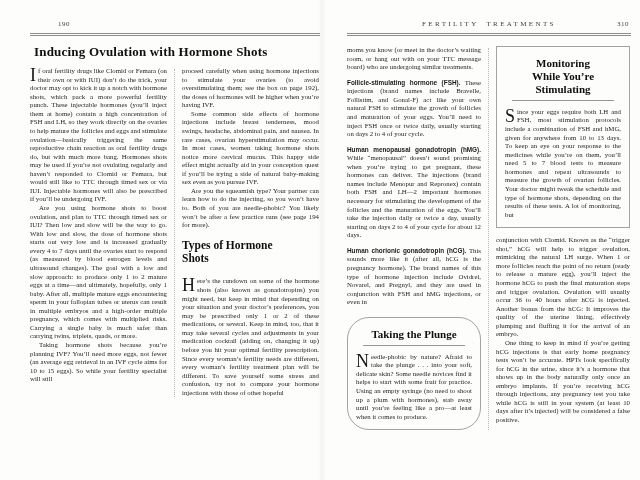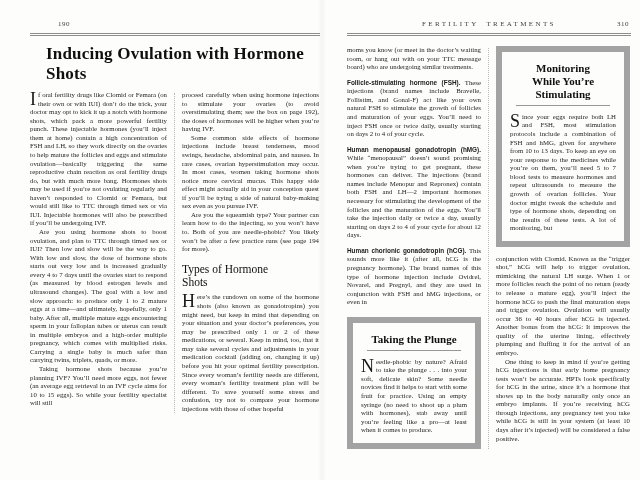--- a/index.html
+++ b/index.html
@@ -19,22 +19,22 @@
   .running-head {
     position:relative; height:11px; text-align:center;
     font-size:7px; letter-spacing:2.4px; word-spacing:4px; color:#3f3f3f;
   }
   .page-num { position:absolute; top:0; letter-spacing:0.5px; word-spacing:0; }
   .pn-left  { left:8px;margin-left:20px; }
   .pn-right { right:2px; }
   .head-rule { border-bottom:3px double #8d8d8d; margin-top:2px; }
 
   .article-title {
-    font-size:17px; font-weight:bold; color:#0f0f0f;
-    margin:8px 0 7px 16px; letter-spacing:0.2px;
+    font-size:13px; font-weight:bold; color:#0f0f0f;
+    margin:8px 0 7px 4px; letter-spacing:0.2px;
   }
 
   .cols { display:flex; align-items:flex-start; }
   .col  { width:137px; }
   .page-right .col { width:134px; }
   .col-divider { align-self:stretch; border-left:1px dotted #b8b8b8; margin:2px 7px 0 7px; }
 
   p.body {
     margin:0; font-size:6.8px; line-height:1.26; text-align:justify;
     color:#242424;
@@ -46,27 +46,27 @@
     float:left; font-size:18px; line-height:14px;
     padding:1px 2px 0 0; color:#161616;
   }
 
   .lead {
     font-family:"Liberation Sans", sans-serif; font-weight:bold;
     font-size:6.4px; color:#1a1a1a;
   }
 
   .section-heading {
-    font-size:11.5px; font-weight:normal; line-height:1.12; color:#0f0f0f;
-    margin:9px 0 5px 0; max-width:92px;
+    font-size:11.5px; font-weight:bold; line-height:1.12; color:#0f0f0f;
+    margin:9px 0 13px 0; max-width:92px;
   }
 
-  .box { border:6px solid #a3a3a3; background:#fdfdfb; padding:9px 8px 8px 8px; }
+  .box { border:1px solid #a3a3a3; background:#fdfdfb; padding:9px 8px 8px 8px; }
   .box-monitoring { margin-bottom:8px; }
-  .box-plunge { margin-top:10px; }
+  .box-plunge { margin-top:10px;border-radius:22px; }
   .box-title {
     text-align:center; font-weight:bold; font-size:11px; line-height:1.18;
     color:#0f0f0f; margin:1px auto 0 auto;
   }
   .box-title.narrow { max-width:80px; }
   .box-rule { border-bottom:1px solid #979797; width:88%; margin:4px auto 7px auto; }
 </style>
 </head>
 <body>
 

